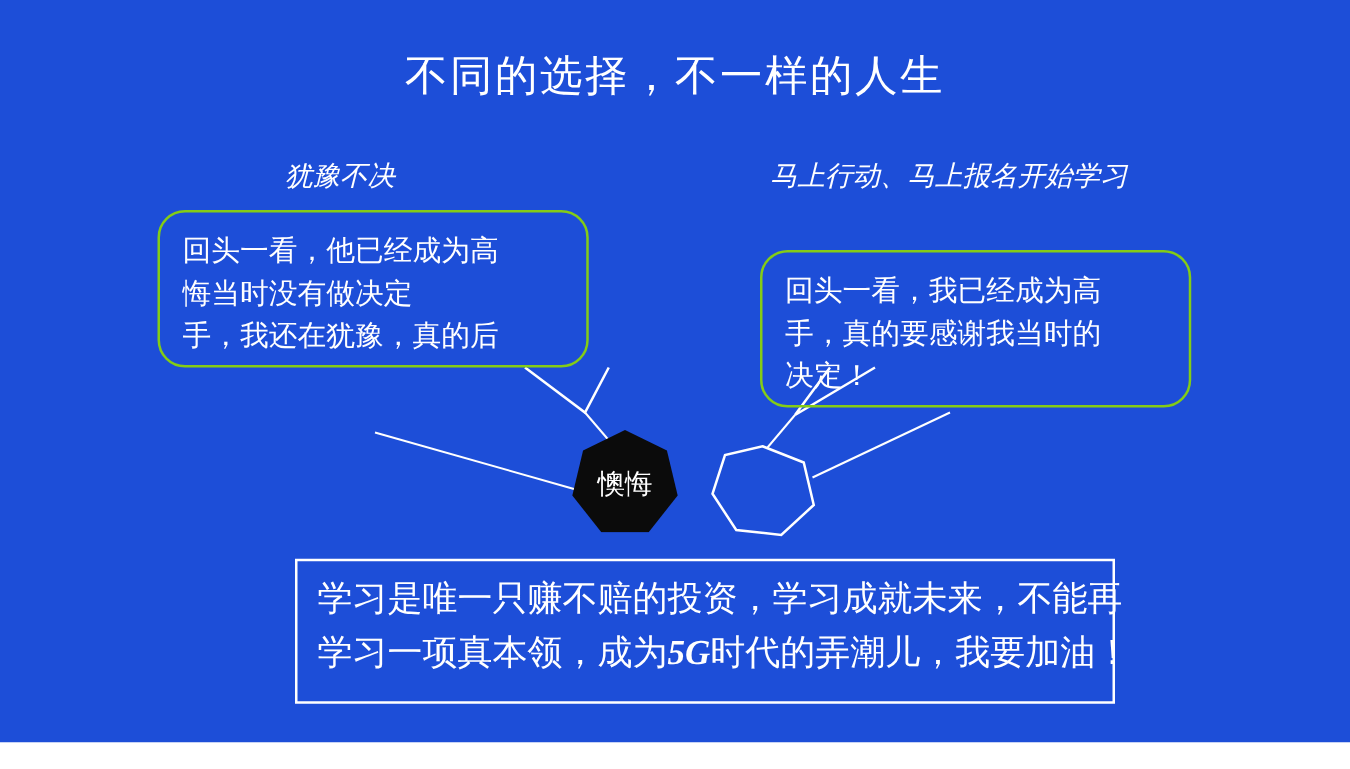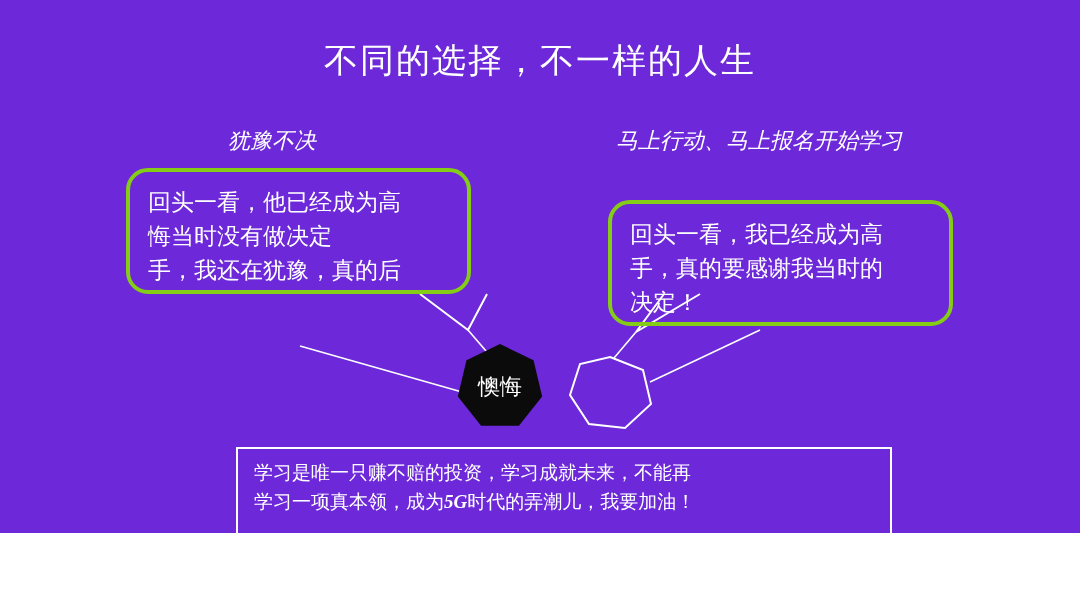--- a/index.html
+++ b/index.html
@@ -3,22 +3,22 @@
 <meta charset="utf-8">
 <style>
   html, body {
     margin: 0;
     padding: 0;
     background: #ffffff;
   }
   #canvas {
     position: relative;
     width: 1080px;
-    height: 533px;
-    background: #6d28d9;
+    height: 594px;
+    background: #1d4ed8;
     overflow: hidden;
     font-family: "Liberation Serif", "DejaVu Serif", serif;
     color: #ffffff;
   }
   #title {
     position: absolute;
     top: 38px;
     left: 0;
     width: 100%;
     text-align: center;
@@ -37,21 +37,21 @@
     left: 228px;
   }
   #label-right {
     top: 126px;
     left: 616px;
   }
 
   
   .bubble {
     position: absolute;
-    border: 4px solid #84cc16;
+    border: 2px solid #84cc16;
     border-radius: 22px;
     box-sizing: border-box;
     padding: 14px 18px 12px 18px;
     font-size: 23px;
     line-height: 1.48;
     background: transparent;
   }
   #bubble-left {
     left: 126px;
     top: 168px;
@@ -110,21 +110,21 @@
   
   #bottom-box {
     position: absolute;
     left: 236px;
     top: 447px;
     width: 656px;
     height: 116px;
     border: 2px solid #ffffff;
     box-sizing: border-box;
     padding: 10px 16px;
-    font-size: 19px;
+    font-size: 28px;
     line-height: 1.52;
     color: #ffffff;
   }
   #bottom-box .line { white-space: nowrap; }
   .em5g {
     font-style: italic;
     font-weight: bold;
     font-family: "Liberation Serif", serif;
   }
 </style>

